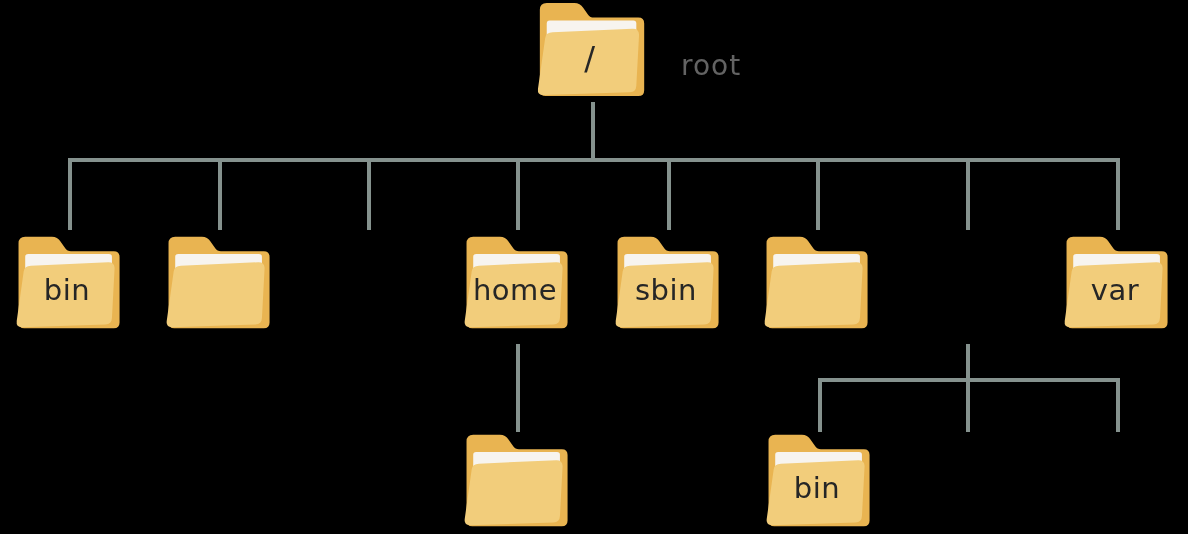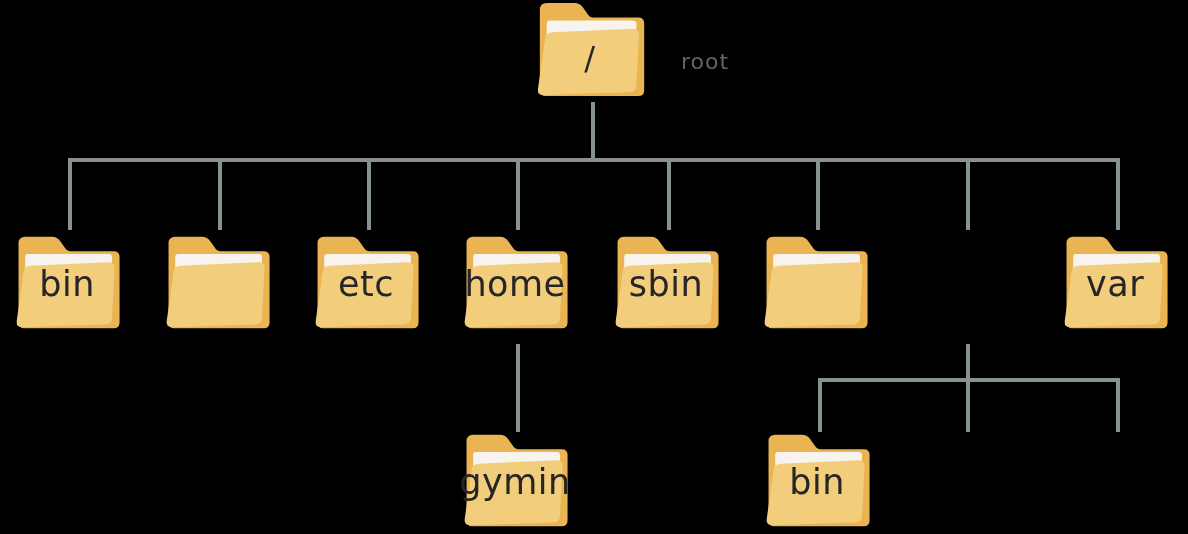--- a/index.html
+++ b/index.html
@@ -15,32 +15,32 @@
   .vline, .hline { position: absolute; background: var(--connector, #85928e); }
   .vline { width: 4px; }
   .hline { height: 4px; }
   
   .folder { position: absolute; width: 122px; height: 100px; }
   .folder svg { position: absolute; left: 0; top: 0; width: 100%; height: 100%; }
   .f-back  { fill: var(--folder-back,  #e9b451); }
   .f-paper { fill: var(--folder-paper, #f7f4ef); }
   .f-front { fill: var(--folder-front, #f2cd7b); }
   .folder-label {
-    position: absolute; left: -3px; right: 3px; top: 36px;
+    position: absolute; left: -3px; right: 3px; top: 42px;
     text-align: center;
-    font-size: 35px; line-height: 32px;
+    font-size: 29px; line-height: 32px;
     letter-spacing: 0.5px;
     color: var(--folder-label, #262626);
     white-space: nowrap;
   }
   .folder.root { width: 126px; height: 102px; }
   .folder.root .folder-label { font-size: 32px; top: 44px; }
   .annotation {
     position: absolute; left: 681px; top: 49px;
-    font-size: 22px; letter-spacing: 1px;
+    font-size: 28px; letter-spacing: 1px;
     color: var(--annotation, #636363);
   }
 </style>
 </head>
 <body>
 
 <div class="canvas">
 
   <svg width="0" height="0" style="position:absolute" aria-hidden="true">
     <defs>
@@ -80,26 +80,20 @@
     <svg viewBox="0 0 128 104" preserveAspectRatio="none">
         <use href="#folder-shape" xlink:href="#folder-shape"></use>
       </svg>
     <span class="folder-label">bin</span>
   </div>
   <div class="folder" style="left:159px; top:232px">
     <svg viewBox="0 0 128 104" preserveAspectRatio="none">
         <use href="#folder-shape" xlink:href="#folder-shape"></use>
       </svg>
   </div>
-  <div class="folder" style="left:308px; top:232px">
-    <svg viewBox="0 0 128 104" preserveAspectRatio="none">
-        <use href="#folder-shape" xlink:href="#folder-shape"></use>
-      </svg>
-    <span class="folder-label">etc</span>
-  </div>
   <div class="folder" style="left:608px; top:232px">
     <svg viewBox="0 0 128 104" preserveAspectRatio="none">
         <use href="#folder-shape" xlink:href="#folder-shape"></use>
       </svg>
     <span class="folder-label">sbin</span>
   </div>
   <div class="folder" style="left:457px; top:232px">
     <svg viewBox="0 0 128 104" preserveAspectRatio="none">
         <use href="#folder-shape" xlink:href="#folder-shape"></use>
       </svg>
@@ -114,21 +108,20 @@
     <svg viewBox="0 0 128 104" preserveAspectRatio="none">
         <use href="#folder-shape" xlink:href="#folder-shape"></use>
       </svg>
     <span class="folder-label">var</span>
   </div>
 
   <div class="folder" style="left:457px; top:430px">
     <svg viewBox="0 0 128 104" preserveAspectRatio="none">
         <use href="#folder-shape" xlink:href="#folder-shape"></use>
       </svg>
-    <span class="folder-label">gymin</span>
   </div>
   <div class="folder" style="left:759px; top:430px">
     <svg viewBox="0 0 128 104" preserveAspectRatio="none">
         <use href="#folder-shape" xlink:href="#folder-shape"></use>
       </svg>
     <span class="folder-label">bin</span>
   </div>
 
 </div>
 

